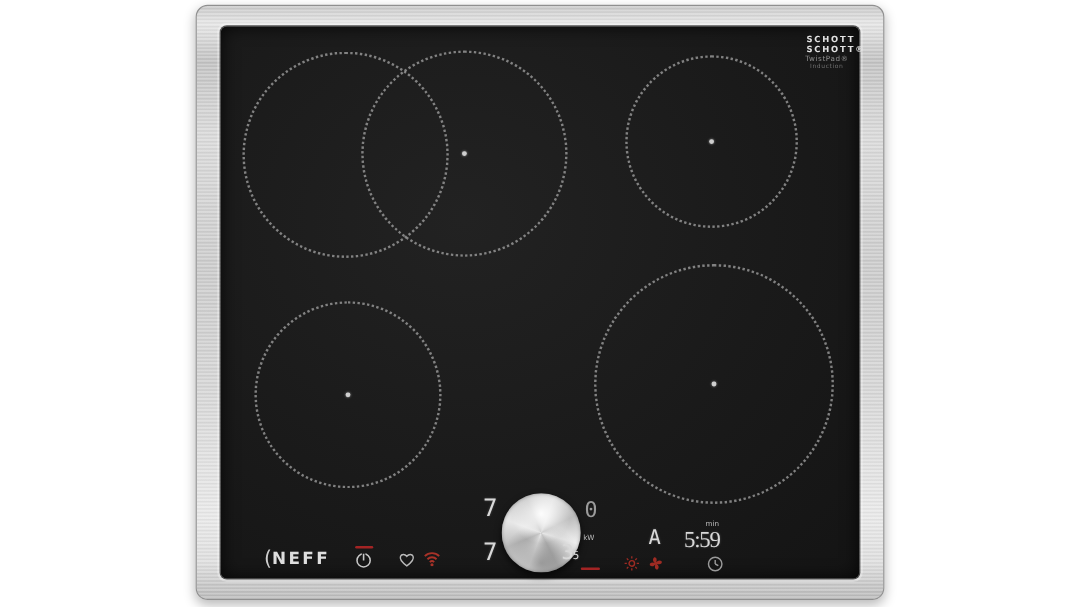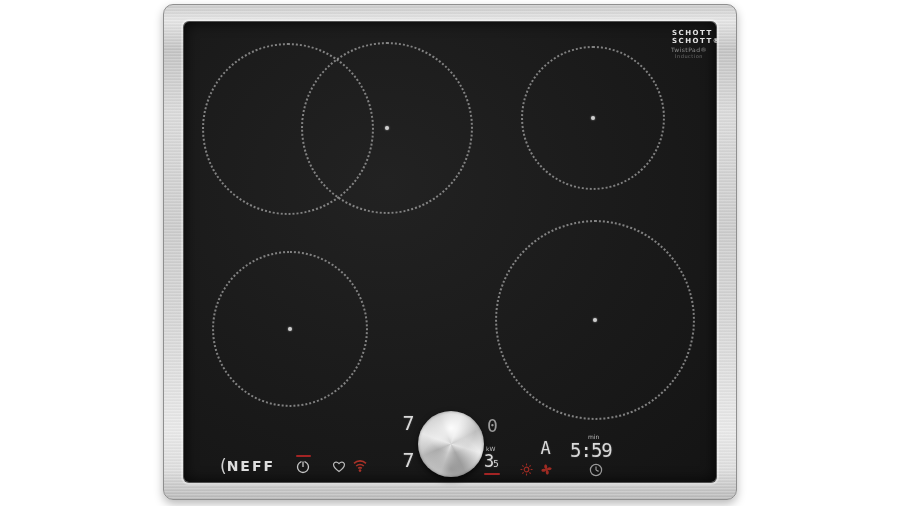--- a/index.html
+++ b/index.html
@@ -132,21 +132,21 @@
   </svg>
 
   <div class="seg" style="left:214px;top:391px;width:20px;font-size:20px;text-align:center;">7</div>
   <div class="seg" style="left:214px;top:428px;width:20px;font-size:20px;text-align:center;">7</div>
 
   <div class="knob"></div>
 
   <div class="seg dim" style="left:298px;top:395px;width:20px;font-size:18px;text-align:center;">0</div>
 
   <div class="tiny-label" style="left:302px;top:424px;">kW</div>
-  <div class="seg" style="left:300px;top:431px;font-size:17px;"><span>3</span><span style="font-size:9px;">5</span></div>
+  <div class="seg" style="left:284px;top:431px;font-size:17px;"><span>3</span><span style="font-size:9px;">5</span></div>
   <div class="red-line" style="left:300px;top:451px;width:16px;"></div>
 
   <div class="seg" style="left:352px;top:418px;width:18px;font-size:17px;text-align:center;">A</div>
 
   <svg class="icon" style="left:336px;top:441px;" width="13" height="13" viewBox="0 0 13 13">
     <circle cx="6.5" cy="6.5" r="2.3" fill="none" stroke="#9e2b23" stroke-width="1.2"></circle>
     <g stroke="#9e2b23" stroke-width="1.1">
       <line x1="6.5" y1="0.5" x2="6.5" y2="2.4"></line>
         <line x1="6.5" y1="10.6" x2="6.5" y2="12.5"></line>
       <line x1="0.5" y1="6.5" x2="2.4" y2="6.5"></line>
@@ -160,20 +160,20 @@
 
   <svg class="icon" style="left:356px;top:441px;" width="13" height="13" viewBox="0 0 13 13">
     <circle cx="6.5" cy="6.5" r="1.2" fill="#9e2b23"></circle>
     <path d="M6.5 6.5 C4 5.5 3.5 3 5 1.5 C7 1 8 3.5 6.5 6.5 Z" fill="#9e2b23"></path>
     <path d="M6.5 6.5 C7.5 4 10 3.5 11.5 5 C12 7 9.5 8 6.5 6.5 Z" fill="#9e2b23"></path>
     <path d="M6.5 6.5 C9 7.5 9.5 10 8 11.5 C6 12 5 9.5 6.5 6.5 Z" fill="#9e2b23"></path>
     <path d="M6.5 6.5 C5.5 9 3 9.5 1.5 8 C1 6 3.5 5 6.5 6.5 Z" fill="#9e2b23"></path>
   </svg>
 
   <div class="tiny-label" style="left:404px;top:412px;">min</div>
-  <div class="seg" style="left:386px;top:419px;font-size:19px;">5:59</div>
+  <div class="seg" style="left:386px;top:419px;font-size:19px;font-family:Liberation Serif, serif;">5:59</div>
   <svg class="icon" style="left:405px;top:441px;" width="14" height="14" viewBox="0 0 14 14">
     <circle cx="7" cy="7" r="5.6" fill="none" stroke="#9a9a9a" stroke-width="1.2"></circle>
     <line x1="7" y1="7" x2="7" y2="3.6" stroke="#9a9a9a" stroke-width="1.2"></line>
     <line x1="7" y1="7" x2="9.6" y2="8.4" stroke="#9a9a9a" stroke-width="1.2"></line>
   </svg>
 
 </div>
 
 </body></html>

